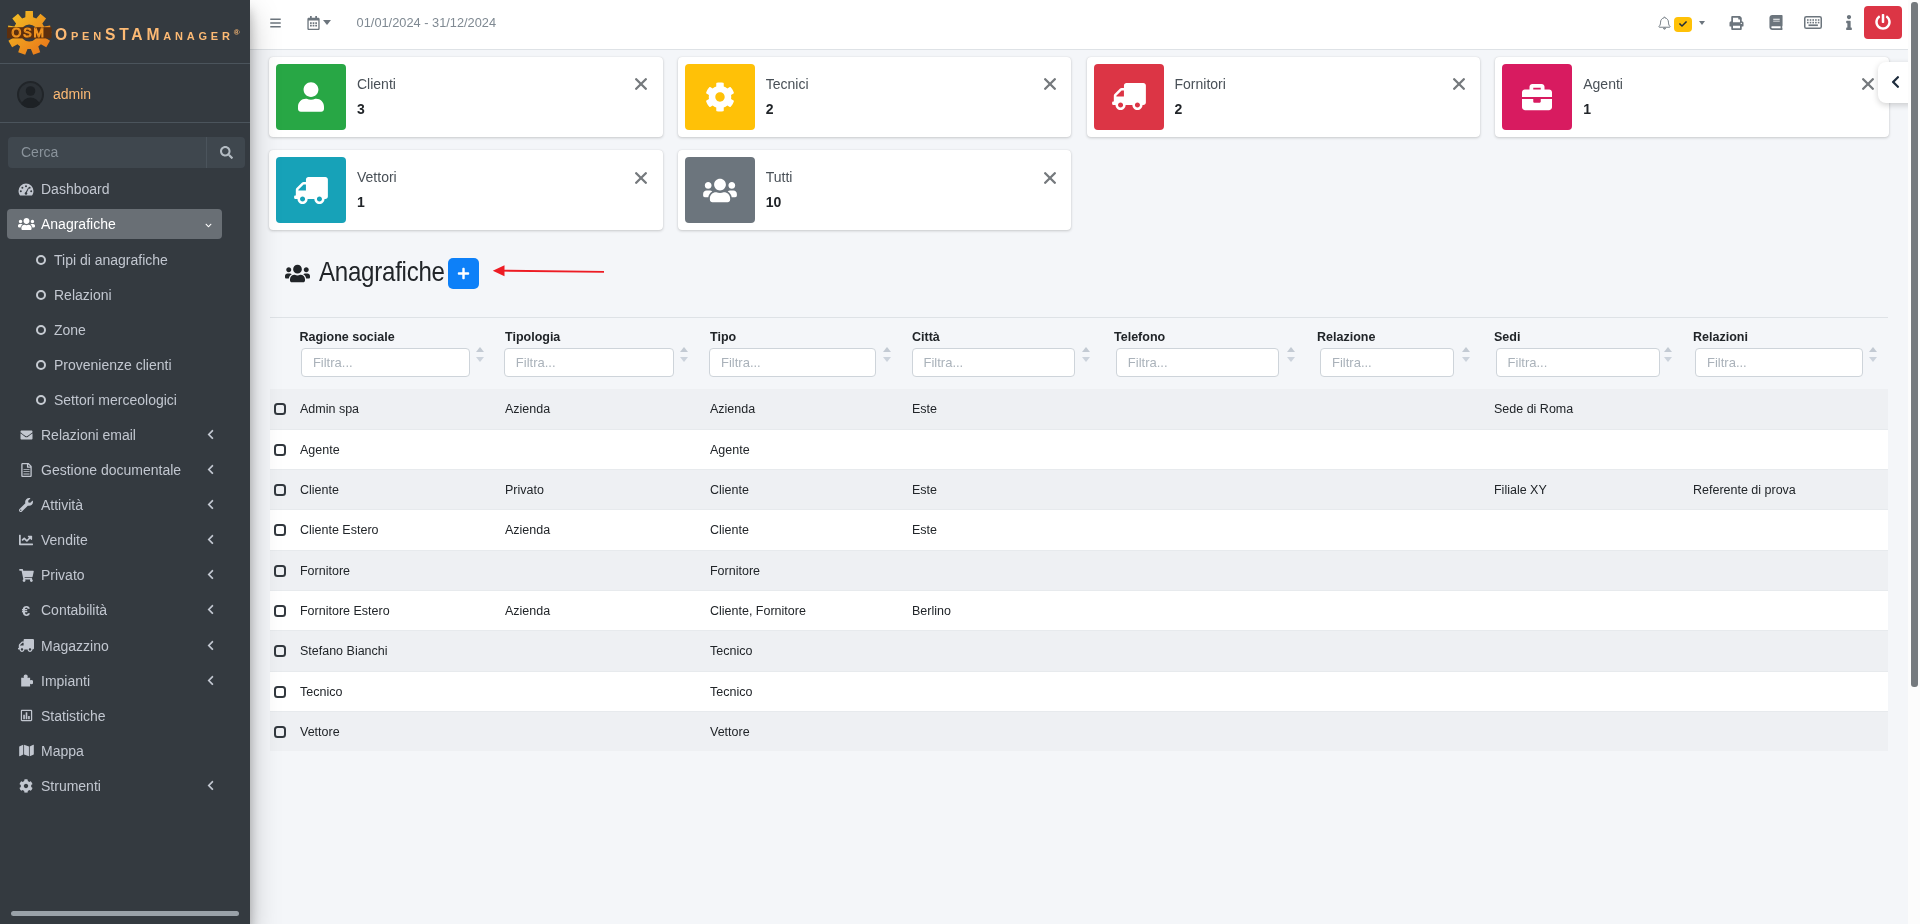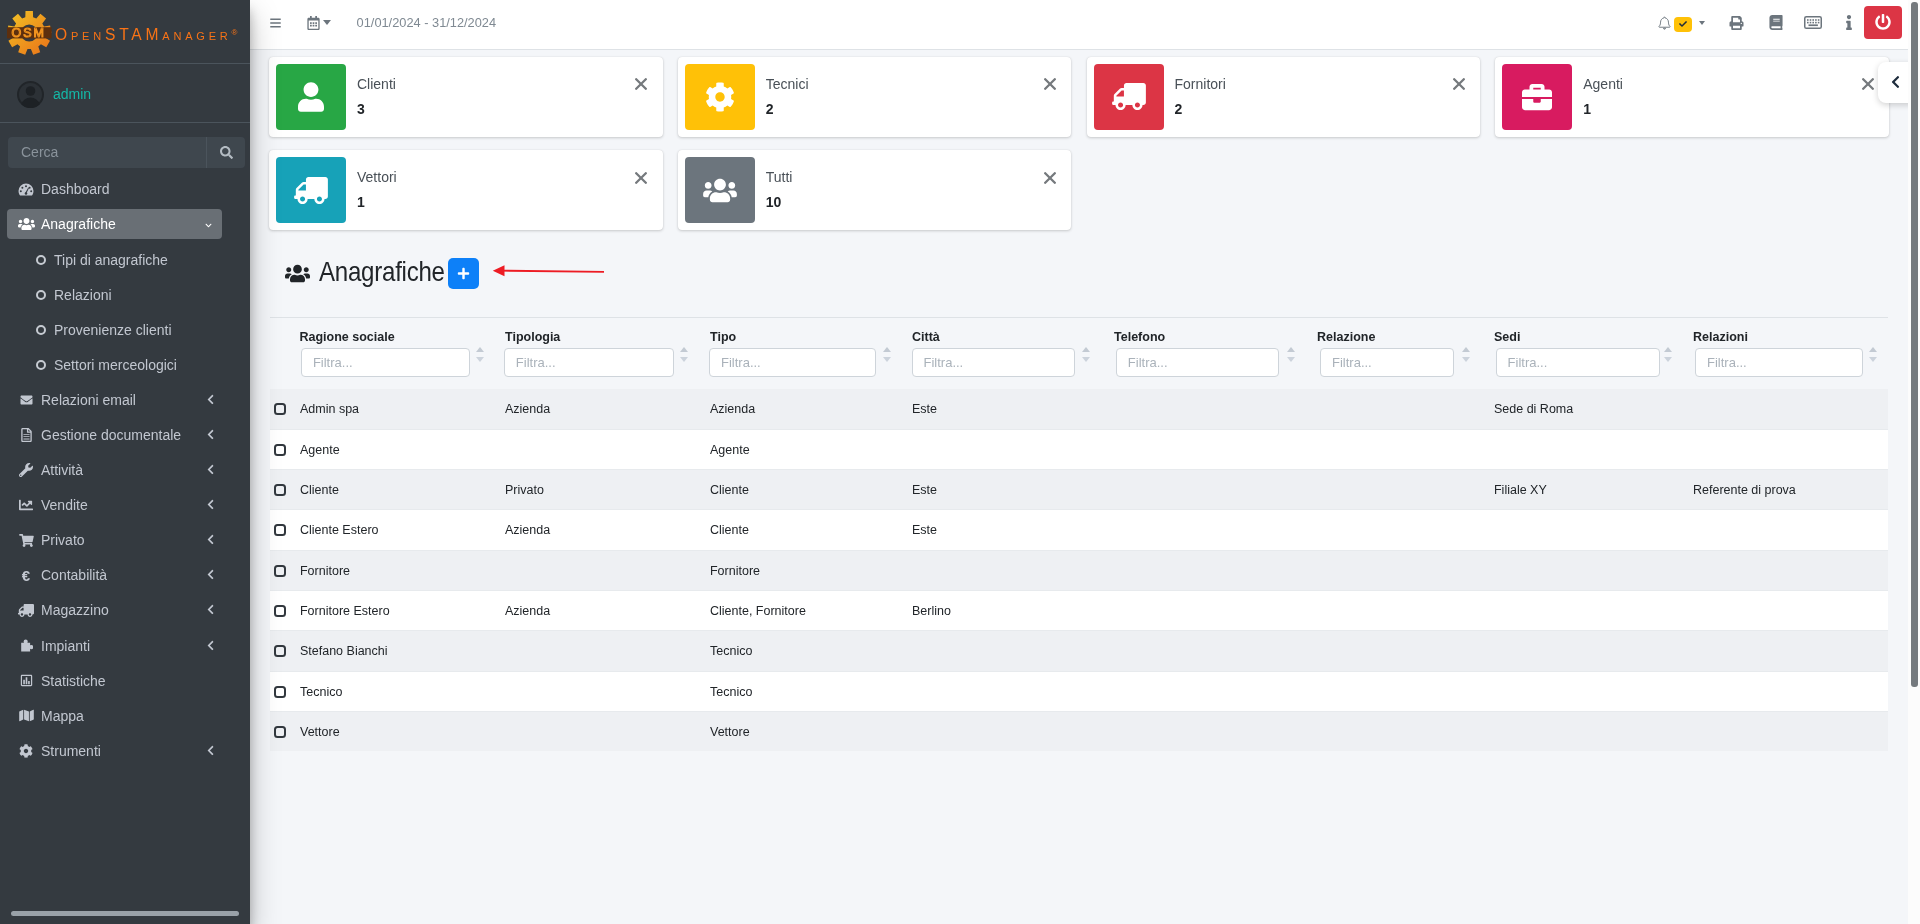--- a/index.html
+++ b/index.html
@@ -1,21 +1,21 @@
 <!DOCTYPE html>
 <html><head><meta charset="utf-8">
 <style>
 *{margin:0;padding:0;box-sizing:border-box}
 html,body{width:1920px;height:924px;overflow:hidden;background:#f4f6f9;font-family:"Liberation Sans",sans-serif;position:relative}
 
 #sidebar{position:absolute;left:0;top:0;width:250px;height:924px;background:#343a40;z-index:30;box-shadow:0 14px 28px rgba(0,0,0,.25),0 10px 10px rgba(0,0,0,.22)}
 #brand{position:absolute;left:0;top:0;width:250px;height:64px;border-bottom:1px solid #4b545c}
 #userpanel{position:absolute;left:0;top:65px;width:250px;height:58px;border-bottom:1px solid #4b545c}
 #avatar{position:absolute;left:17px;top:16px}
-#uname{position:absolute;left:53px;top:21px;font-size:14px;color:#14b8a6}
+#uname{position:absolute;left:53px;top:21px;font-size:14px;color:#fdba74}
 #search{position:absolute;left:8px;top:136.5px;width:237px;height:31px;background:#3f474e;border-radius:4px;display:flex}
 #search .ph{flex:1;line-height:31px;padding-left:13px;font-size:14px;color:#8a939b}
 #search .btn{width:39px;border-left:1px solid #4b545c;display:flex;align-items:center;justify-content:center}
 #menu{position:absolute;left:0;top:171.8px;width:228px}
 .mi{height:35.1px;display:flex;align-items:center;position:relative;color:#c2c7d0;font-size:14px}
 .mi .ic{position:absolute;left:15px;width:22px;display:flex;justify-content:center}
 .mi .tx{position:absolute;left:41px}
 .mi .ar{position:absolute;right:14px;top:50%;transform:translateY(-50%)}
 .mi.active .pill{position:absolute;left:7px;right:6px;top:2.5px;bottom:2.6px;background:#696f75;border-radius:4px}
 .mi.active{color:#fff}
@@ -66,21 +66,21 @@
      <stop offset="0" stop-color="#f2c428"></stop>
             <stop offset=".45" stop-color="#ee9d1e"></stop>
             <stop offset="1" stop-color="#e8701a"></stop>
    </linearGradient>
         </defs>
    <path fill="url(#gg)" d="M18.3,7.3 L18.5,1.1 L25.9,1.1 L26.1,7.3 L29.3,8.4 L33.4,3.8 L39.1,8.6 L35.3,13.5 L37.0,16.4 L43.1,15.5 L44.4,22.9 L38.4,24.1 L37.8,27.5 L43.0,30.7 L39.3,37.2 L33.9,34.3 L31.3,36.4 L33.2,42.3 L26.2,44.8 L23.9,39.1 L20.5,39.1 L18.2,44.8 L11.2,42.3 L13.1,36.4 L10.5,34.3 L5.1,37.2 L1.4,30.7 L6.6,27.5 L6.0,24.1 L0.0,22.9 L1.3,15.5 L7.4,16.4 L9.1,13.5 L5.3,8.6 L11.0,3.8 L15.1,8.4 Z"></path>
    <circle cx="22.2" cy="23" r="8.6" fill="#343a40"></circle>
    <rect x="0" y="17.2" width="44.6" height="11.2" fill="#5d2f0e"></rect>
    <text x="21.7" y="27.3" text-anchor="middle" font-size="12.5" letter-spacing="2" fill="none" stroke="#f0931f" stroke-width="1.05" font-family="Liberation Sans">OSM</text>
   </svg>
-  <div style="position:absolute;left:55px;top:25.5px;font-size:15.6px;font-weight:normal;color:#f97316;font-variant:small-caps;letter-spacing:3.8px">OpenSTAManager<span style="font-size:8px;position:relative;top:-5px;letter-spacing:0">®</span></div>
+  <div style="position:absolute;left:55px;top:25.5px;font-size:15.6px;font-weight:bold;color:#fdba74;font-variant:small-caps;letter-spacing:3.8px">OpenSTAManager<span style="font-size:8px;position:relative;top:-5px;letter-spacing:0">®</span></div>
  </div>
  <div id="userpanel">
   <svg id="avatar" width="27" height="27" viewBox="0 0 27 27">
    <circle cx="13.5" cy="13.5" r="12.5" fill="#2c3136" stroke="#212529" stroke-width="2"></circle>
    <circle cx="13.5" cy="10" r="4.8" fill="#1d2125"></circle>
    <path d="M4.2 23.2 a9.6 8.8 0 0 1 18.6 0 a 13 13 0 0 1 -18.6 0 Z" fill="#1d2125"></path>
   </svg>
   <div id="uname">admin</div>
  </div>
  <div id="search">
@@ -119,20 +119,24 @@
             <path fill="#fff" d="M207.029 381.476L12.686 187.132c-9.373-9.373-9.373-24.569 0-33.941l22.667-22.667c9.357-9.357 24.522-9.375 33.901-.04L224 284.505l154.745-154.021c9.379-9.335 24.544-9.317 33.901.04l22.667 22.667c9.373 9.373 9.373 24.569 0 33.941L240.971 381.476c-9.373 9.372-24.569 9.372-33.942 0z"></path>
           </svg></span>
       </div>
   <div class="mi sub">
         <span class="ci"></span>
         <span class="tx">Tipi di anagrafiche</span>
       </div>
   <div class="mi sub">
         <span class="ci"></span>
         <span class="tx">Relazioni</span>
+      </div>
+  <div class="mi sub">
+        <span class="ci"></span>
+        <span class="tx">Zone</span>
       </div>
   <div class="mi sub">
         <span class="ci"></span>
         <span class="tx">Provenienze clienti</span>
       </div>
   <div class="mi sub">
         <span class="ci"></span>
         <span class="tx">Settori merceologici</span>
       </div>
   <div class="mi">

